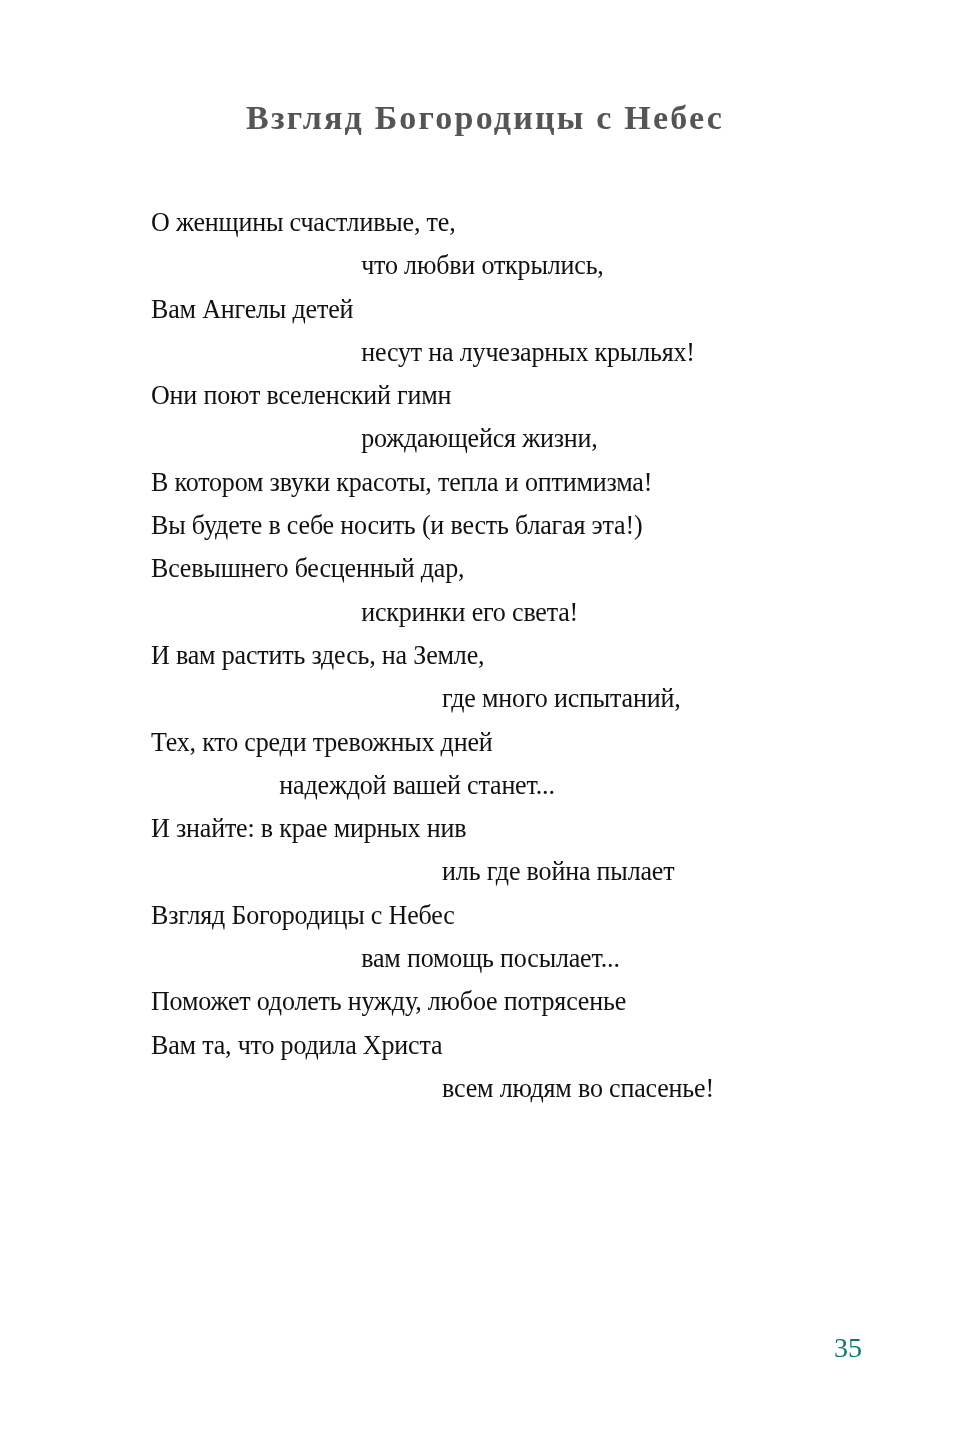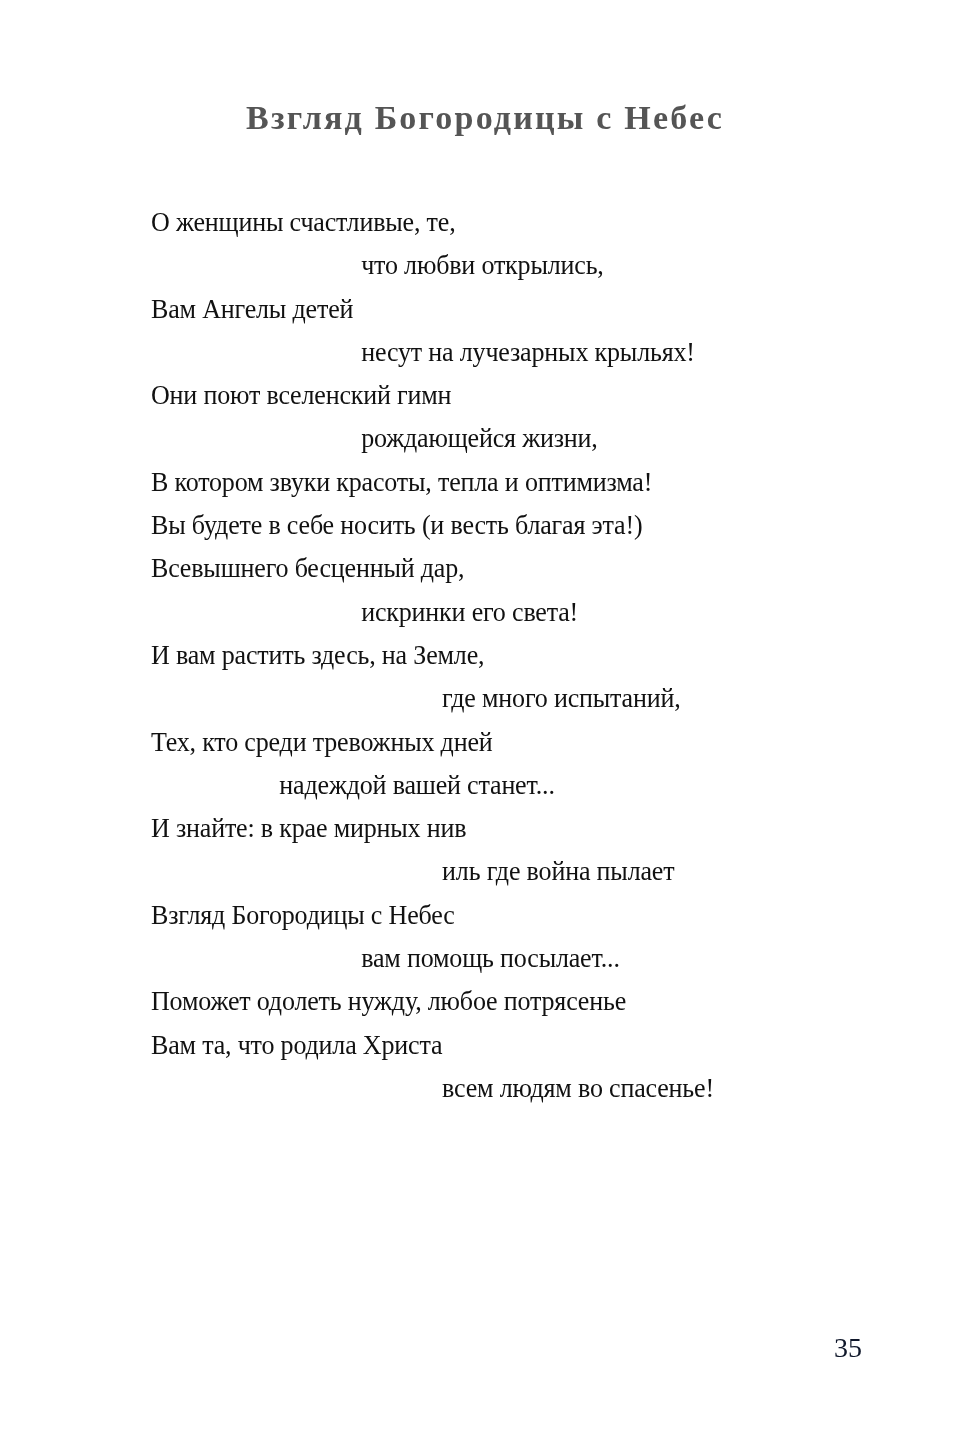--- a/index.html
+++ b/index.html
@@ -55,21 +55,21 @@
     }
     .indent-1 { padding-left: 226px; }
     .indent-2 { padding-left: 313px; }
     .indent-3 { padding-left: 138px; }
     .page-number {
       position: absolute;
       top: 1330px;
       left: 834px;
       font-size: 28px;
       line-height: 36px;
-      color: #0f172a;
+      color: #0f766e;
     }
   </style>
 </head>
 <body>
 
 <div class="page">
   <h1 class="title">Взгляд Богородицы с Небес</h1>
 
   <ul class="poem">
     <li class="line"><span>О женщины счастливые, те,</span></li>

